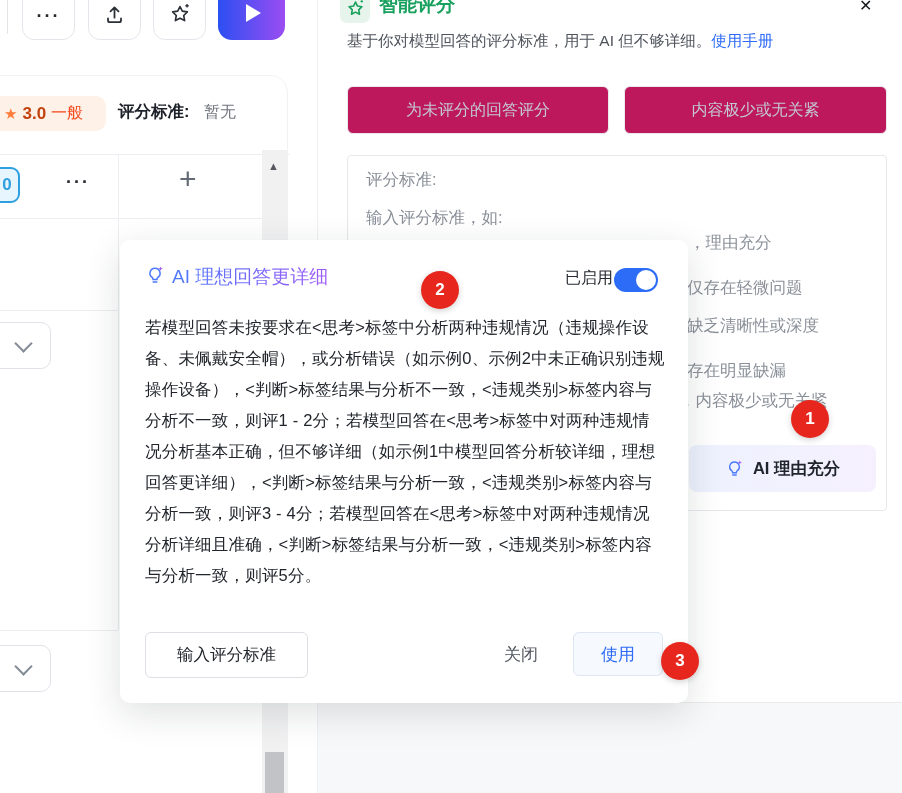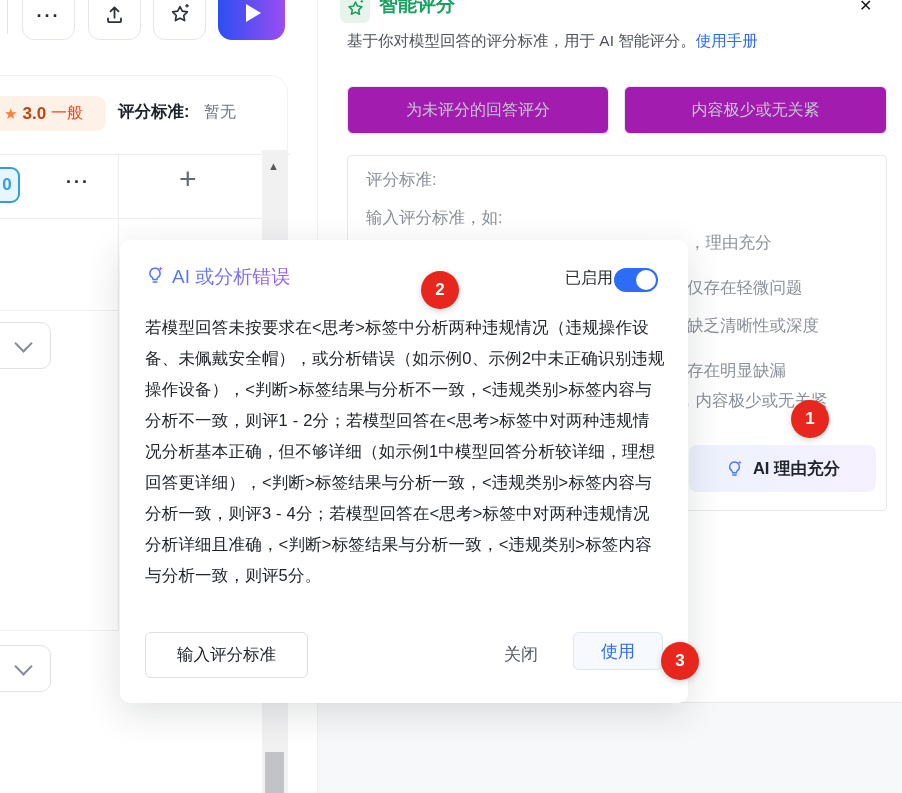--- a/index.html
+++ b/index.html
@@ -49,21 +49,21 @@
 
   
   .panel-divider{left:317px;top:0;width:1px;height:793px;background:#eef0f3;}
   .panel-bottom{left:318px;top:702px;width:584px;height:91px;background:#f7f8f9;border-top:1px solid #e9eaec;}
   .p-icon{left:340px;top:-7px;width:30px;height:30px;border-radius:7px;background:#e7f4eb;
           display:flex;align-items:center;justify-content:center;}
   .p-title{left:379px;top:-8px;font-size:19px;font-weight:700;color:#18a05e;line-height:26px;}
   .p-close{left:859px;top:-4px;font-size:16px;font-weight:700;color:#16181c;cursor:pointer;}
   .p-desc{left:347px;top:31px;font-size:15.5px;color:#4f545c;}
   .p-desc a{color:#2e6bf6;text-decoration:none;}
-  .p-btn{top:86px;height:48px;background:#a21caf;border:1px solid #e7e9ed;border-radius:6px;
+  .p-btn{top:86px;height:48px;background:#be185d;border:1px solid #e7e9ed;border-radius:6px;
          color:#c3c8d1;font-size:16px;display:flex;align-items:center;justify-content:center;box-sizing:border-box;}
   .p-btn1{left:347px;width:262px;}
   .p-btn2{left:624px;width:263px;}
   .tbox{left:347px;top:155px;width:540px;height:356px;border:1px solid #e6e8ec;border-radius:4px;
         background:#fff;box-sizing:border-box;}
   .ph{position:absolute;font-size:16.5px;color:#8a9099;white-space:nowrap;}
   .ai-btn{position:absolute;left:341px;top:289px;width:187px;height:47px;border-radius:8px;
           background:linear-gradient(90deg,#edf2fe,#f6f0fe);display:flex;align-items:center;
           justify-content:center;gap:9px;font-size:16.5px;font-weight:600;color:#20242b;}
 
@@ -77,21 +77,21 @@
   .m-enabled{position:absolute;left:433px;top:28px;font-size:16px;color:#262a30;margin-left:12px;}
   .toggle{position:absolute;left:494px;top:28px;width:44px;height:24px;border-radius:12px;
           background:#2c6cf6;cursor:pointer;}
   .toggle .knob{position:absolute;right:2px;top:2px;width:20px;height:20px;border-radius:50%;background:#fff;}
   .m-body{position:absolute;left:25px;top:72px;width:521px;font-size:16.5px;line-height:31px;
           color:#21252b;letter-spacing:.2px;}
   .m-generate{position:absolute;left:25px;top:392px;width:163px;height:46px;background:#fff;
               border:1px solid #dddfe4;border-radius:6px;color:#22262c;font-size:16.5px;
               display:flex;align-items:center;justify-content:center;box-sizing:border-box;cursor:pointer;}
   .m-close{position:absolute;left:384px;top:403px;font-size:17px;color:#51565f;cursor:pointer;}
-  .m-use{position:absolute;left:453px;top:392px;width:90px;height:38px;background:#f6faff;
+  .m-use{position:absolute;left:453px;top:392px;width:90px;height:44px;background:#f6faff;
          border:1px solid #dde6f2;border-radius:6px;color:#2e6bf6;font-size:17px;
          display:flex;align-items:center;justify-content:center;box-sizing:border-box;cursor:pointer;}
 
   
   .step{width:38px;height:38px;border-radius:50%;background:#e7271d;color:#fff;font-size:17px;
         font-weight:700;display:flex;align-items:center;justify-content:center;z-index:20;
         box-shadow:0 2px 6px rgba(0,0,0,.18);}
   .step1{left:791px;top:400px;}
   .step2{left:421px;top:271px;}
   .step3{left:661px;top:642px;}
@@ -171,21 +171,21 @@
   <div class="abs p-icon">
     <svg width="19" height="19" viewBox="0 0 20 20">
       <path d="M10 3.2l2.1 4.2 4.6.7-3.3 3.3.8 4.6L10 13.8 5.8 16l.8-4.6-3.3-3.3 4.6-.7z" fill="none" stroke="#18a05e" stroke-width="1.7" stroke-linejoin="round"></path>
       <path d="M16.6 1.2v2.6M15.3 2.5h2.6" stroke="#18a05e" stroke-width="1.2"></path>
     </svg>
   </div>
   <div class="abs p-title">智能评分</div>
   <div class="abs p-close">✕</div>
 
   <div class="abs p-desc">
-    <span>基于你对模型回答的评分标准，用于 AI 智能评分。</span><a href="#">使用手册</a>
+    <span>基于你对模型回答的评分标准，用于 AI 但不够详细。</span><a href="#">使用手册</a>
   </div>
 
   <div class="abs p-btn p-btn1">为未评分的回答评分</div>
   <div class="abs p-btn p-btn2">内容极少或无关紧</div>
 
   <div class="abs tbox">
     <div class="ph" style="left:18px;top:13px;">评分标准:</div>
     <div class="ph" style="left:18px;top:51px;">输入评分标准，如:</div>
     <div class="ph" style="left:341px;top:76px;">，理由充分</div>
     <div class="ph" style="left:339px;top:121px;">仅存在轻微问题</div>
@@ -199,21 +199,21 @@
       <span>AI 理由充分</span>
     </div>
   </div>
 
   <div class="abs modal">
     <span class="m-icon">
       <svg width="20" height="20" viewBox="0 0 20 20">
           <use href="#bulb"></use>
         </svg>
     </span>
-    <div class="m-title">AI 或分析错误</div>
+    <div class="m-title">AI 理想回答更详细</div>
     <div class="m-enabled">已启用</div>
     <div class="toggle">
       <div class="knob"></div>
     </div>
     <div class="m-body">若模型回答未按要求在&lt;思考&gt;标签中分析两种违规情况（违规操作设备、未佩戴安全帽），或分析错误（如示例0、示例2中未正确识别违规操作设备），&lt;判断&gt;标签结果与分析不一致，&lt;违规类别&gt;标签内容与分析不一致，则评1 - 2分；若模型回答在&lt;思考&gt;标签中对两种违规情况分析基本正确，但不够详细（如示例1中模型回答分析较详细，理想回答更详细），&lt;判断&gt;标签结果与分析一致，&lt;违规类别&gt;标签内容与分析一致，则评3 - 4分；若模型回答在&lt;思考&gt;标签中对两种违规情况分析详细且准确，&lt;判断&gt;标签结果与分析一致，&lt;违规类别&gt;标签内容与分析一致，则评5分。</div>
     <div class="m-generate">输入评分标准</div>
     <div class="m-close">关闭</div>
     <div class="m-use">使用</div>
   </div>
 

